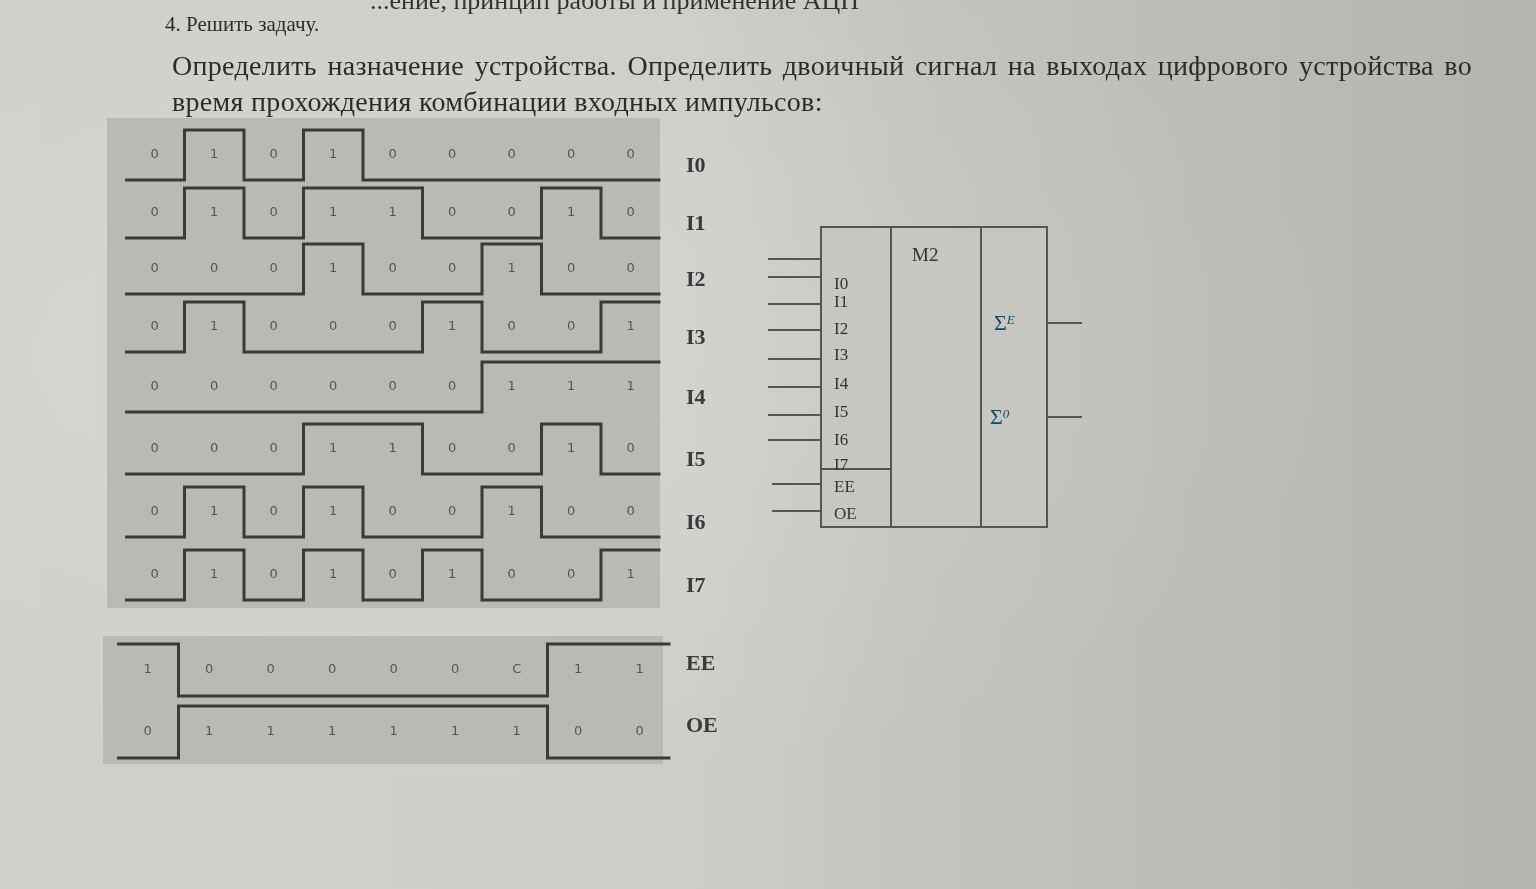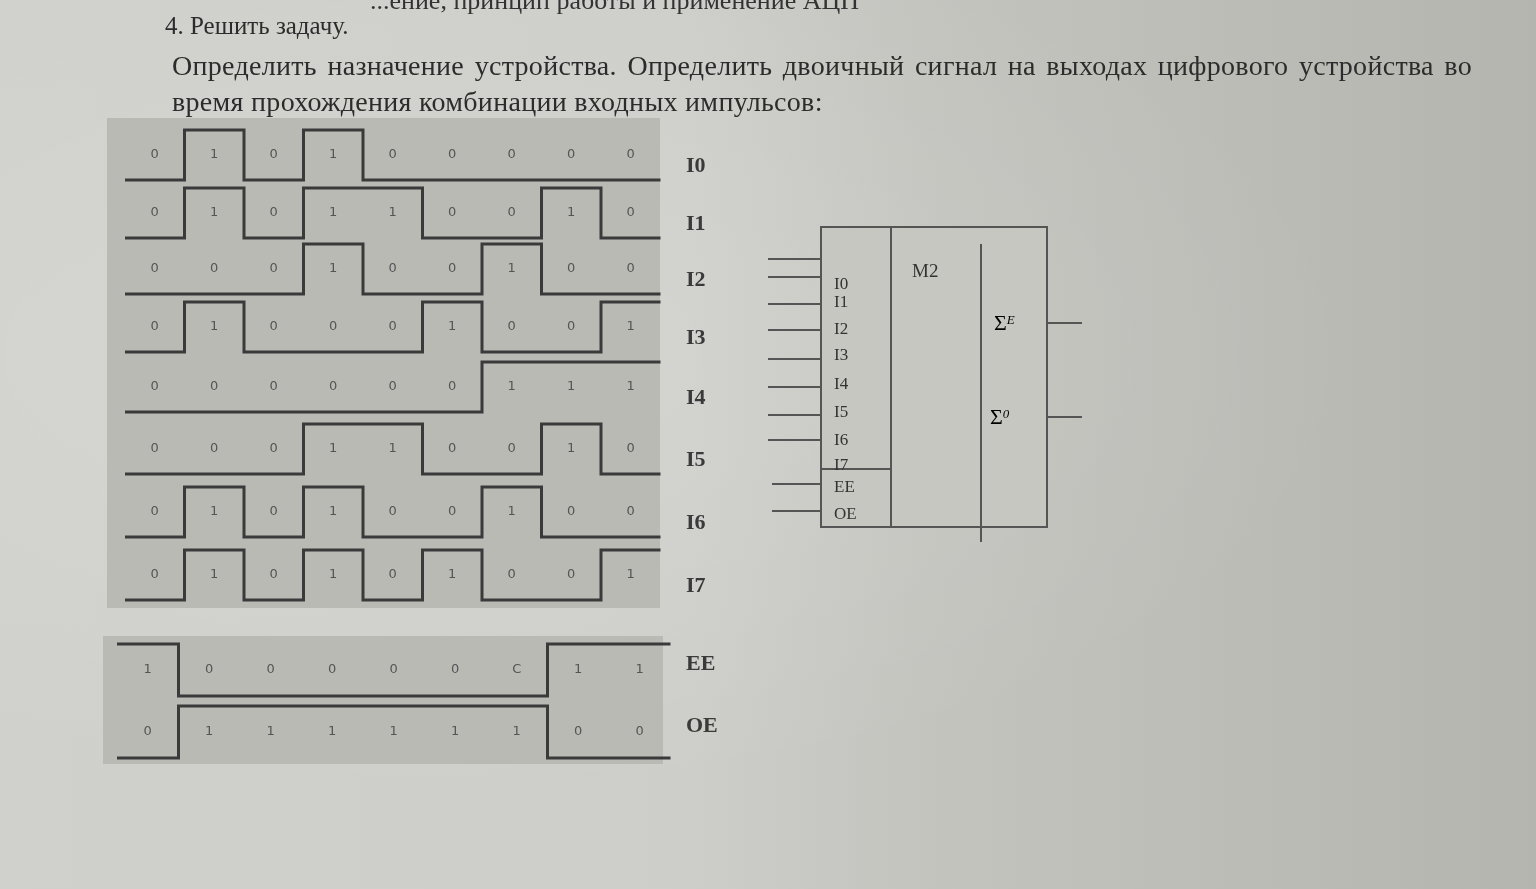--- a/index.html
+++ b/index.html
@@ -12,21 +12,21 @@
   .page-shade {
     position: absolute; left: 0; top: 0; width: 1536px; height: 889px;
     background: radial-gradient(ellipse at 30% 40%, rgba(255,255,255,0.15), rgba(0,0,0,0) 60%);
     pointer-events: none;
   }
   .cut-line {
     position: absolute; left: 370px; top: -14px; font-size: 26px; color: #333;
     white-space: nowrap;
   }
   .task-number {
-    position: absolute; left: 165px; top: 12px; font-size: 25px; color: #2c2c2c;
+    position: absolute; left: 165px; top: 12px; font-size: 21px; color: #2c2c2c;
     white-space: nowrap;
   }
   .task-text {
     position: absolute; left: 172px; top: 48px; width: 1300px; font-size: 28px;
     line-height: 36px; color: #2c2c2c; text-align: justify; text-align-last: left;
     letter-spacing: 0.3px;
   }
   
   .timing-panel {
     position: absolute; left: 107px; top: 118px; width: 553px; height: 490px;
@@ -44,28 +44,28 @@
   .sig-label {
     position: absolute; font-family: "Liberation Serif", serif; font-weight: bold;
     font-size: 22px; color: #3a3a3a;
   }
   
   .chip {
     position: absolute; left: 820px; top: 226px; width: 228px; height: 302px;
     border: 2px solid #555; background: #c6c7c1; box-sizing: border-box;
   }
   .chip-col-in { position: absolute; left: 0; top: 0; width: 68px; height: 100%; border-right: 2px solid #555; }
-  .chip-col-mid { position: absolute; left: 68px; top: 16px; width: 90px; height: 100%; border-right: 2px solid #555; }
+  .chip-col-mid { position: absolute; left: 68px; top: 0; width: 90px; height: 100%; border-right: 2px solid #555; }
   .chip-col-out { position: absolute; left: 160px; top: 0; width: 64px; height: 100%; }
   .chip-divider { position: absolute; left: 0; top: 240px; width: 68px; height: 0; border-top: 2px solid #555; }
   .pin-label {
     position: absolute; left: 12px; font-size: 17px; color: #333; font-family: "Liberation Serif", serif;
   }
   .chip-name { position: absolute; left: 22px; top: 16px; font-size: 19px; color: #333; }
-  .out-label { position: absolute; font-size: 22px; color: #000000; }
+  .out-label { position: absolute; font-size: 22px; color: #0c4a6e; }
   .out-label sub { font-size: 13px; vertical-align: 6px; font-style: italic; }
   .pin-line { position: absolute; height: 0; border-top: 2px solid #555; }
 </style>
 </head>
 <body>
 
 <div class="page-shade"></div>
 
 <div class="cut-line">...ение, принцип работы и применение АЦП</div>
 

